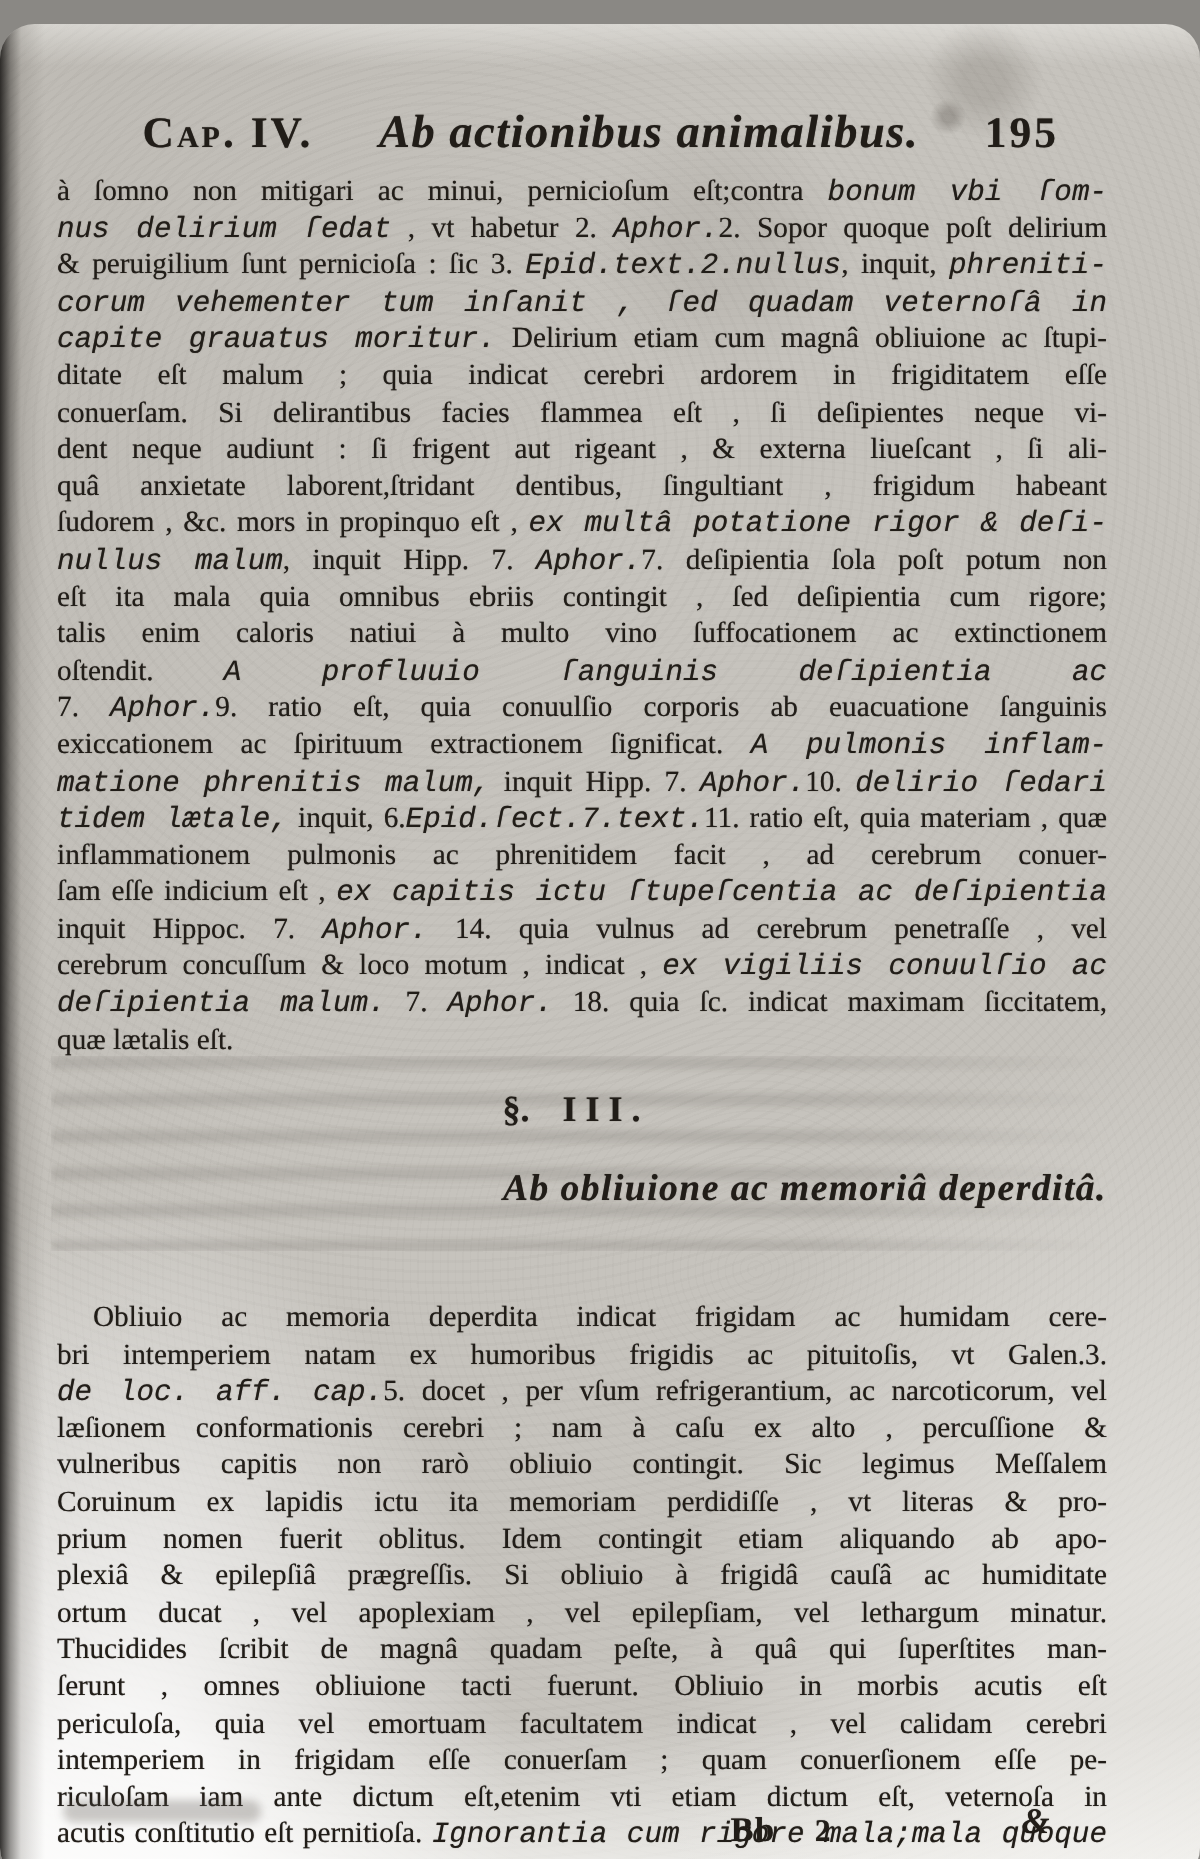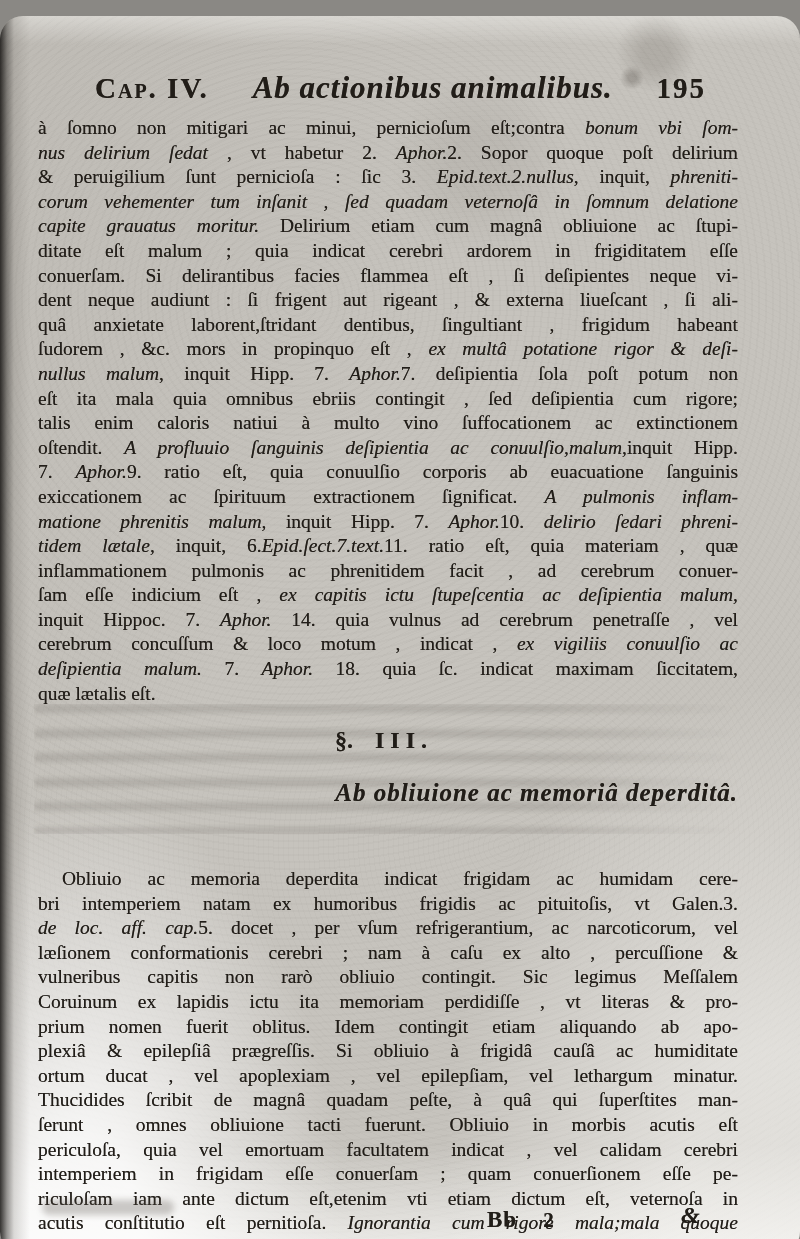--- a/index.html
+++ b/index.html
@@ -51,21 +51,21 @@
   }
   .para1{ top:100px; }
   .para2{ top:851px; }
   .line{
     height:24.6px;overflow:hidden;
     text-align:justify;text-align-last:justify;
     white-space:normal;
   }
   .line.last-left{ text-align-last:left; }
   .para2 .line:first-child{ text-indent:24px; }
-  .it{ font-style:italic; }
+  .it{ font-style:italic;font-family:Liberation Mono, monospace; }
 
   .ghost{
     position:absolute;left:34px;top:688px;width:712px;height:130px;
     background:repeating-linear-gradient(to bottom,
       rgba(72,66,59,.17) 0 9px, rgba(72,66,59,0) 9px 24.6px);
     filter:blur(2.2px);
     -webkit-mask-image:linear-gradient(90deg,#000 0 72%, rgba(0,0,0,.25) 92%, transparent 100%);
             mask-image:linear-gradient(90deg,#000 0 72%, rgba(0,0,0,.25) 92%, transparent 100%);
     opacity:.85;
   }

